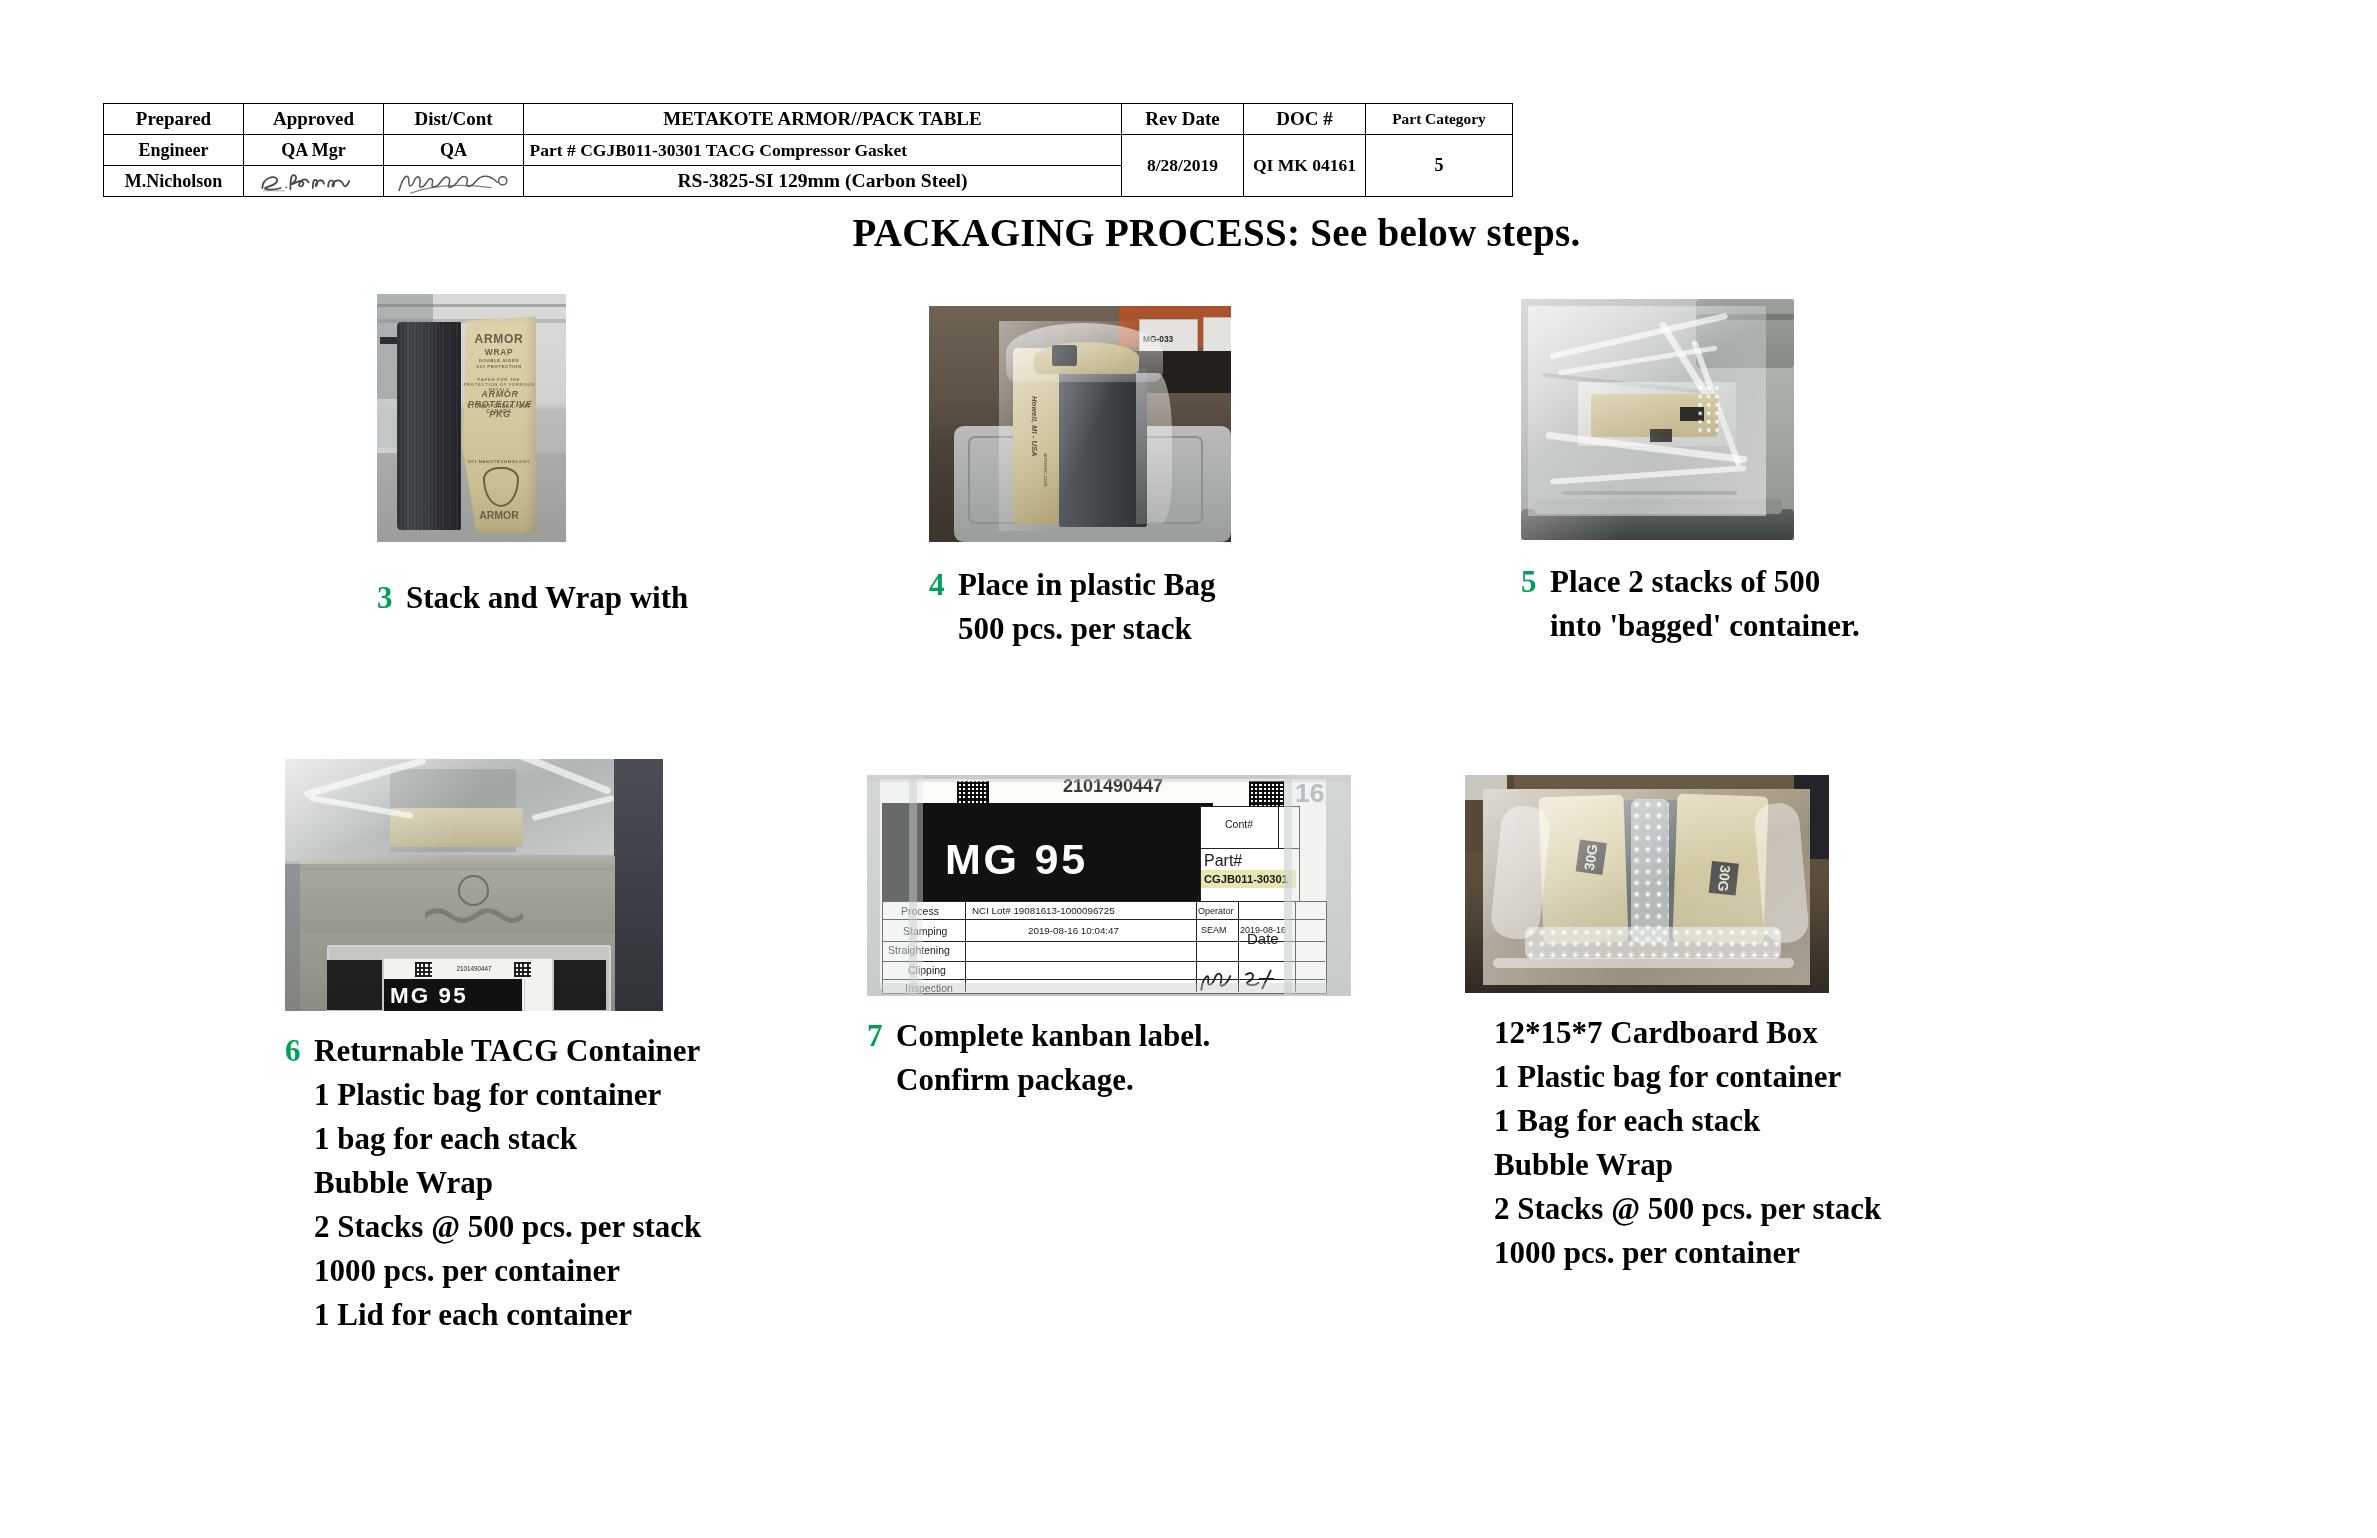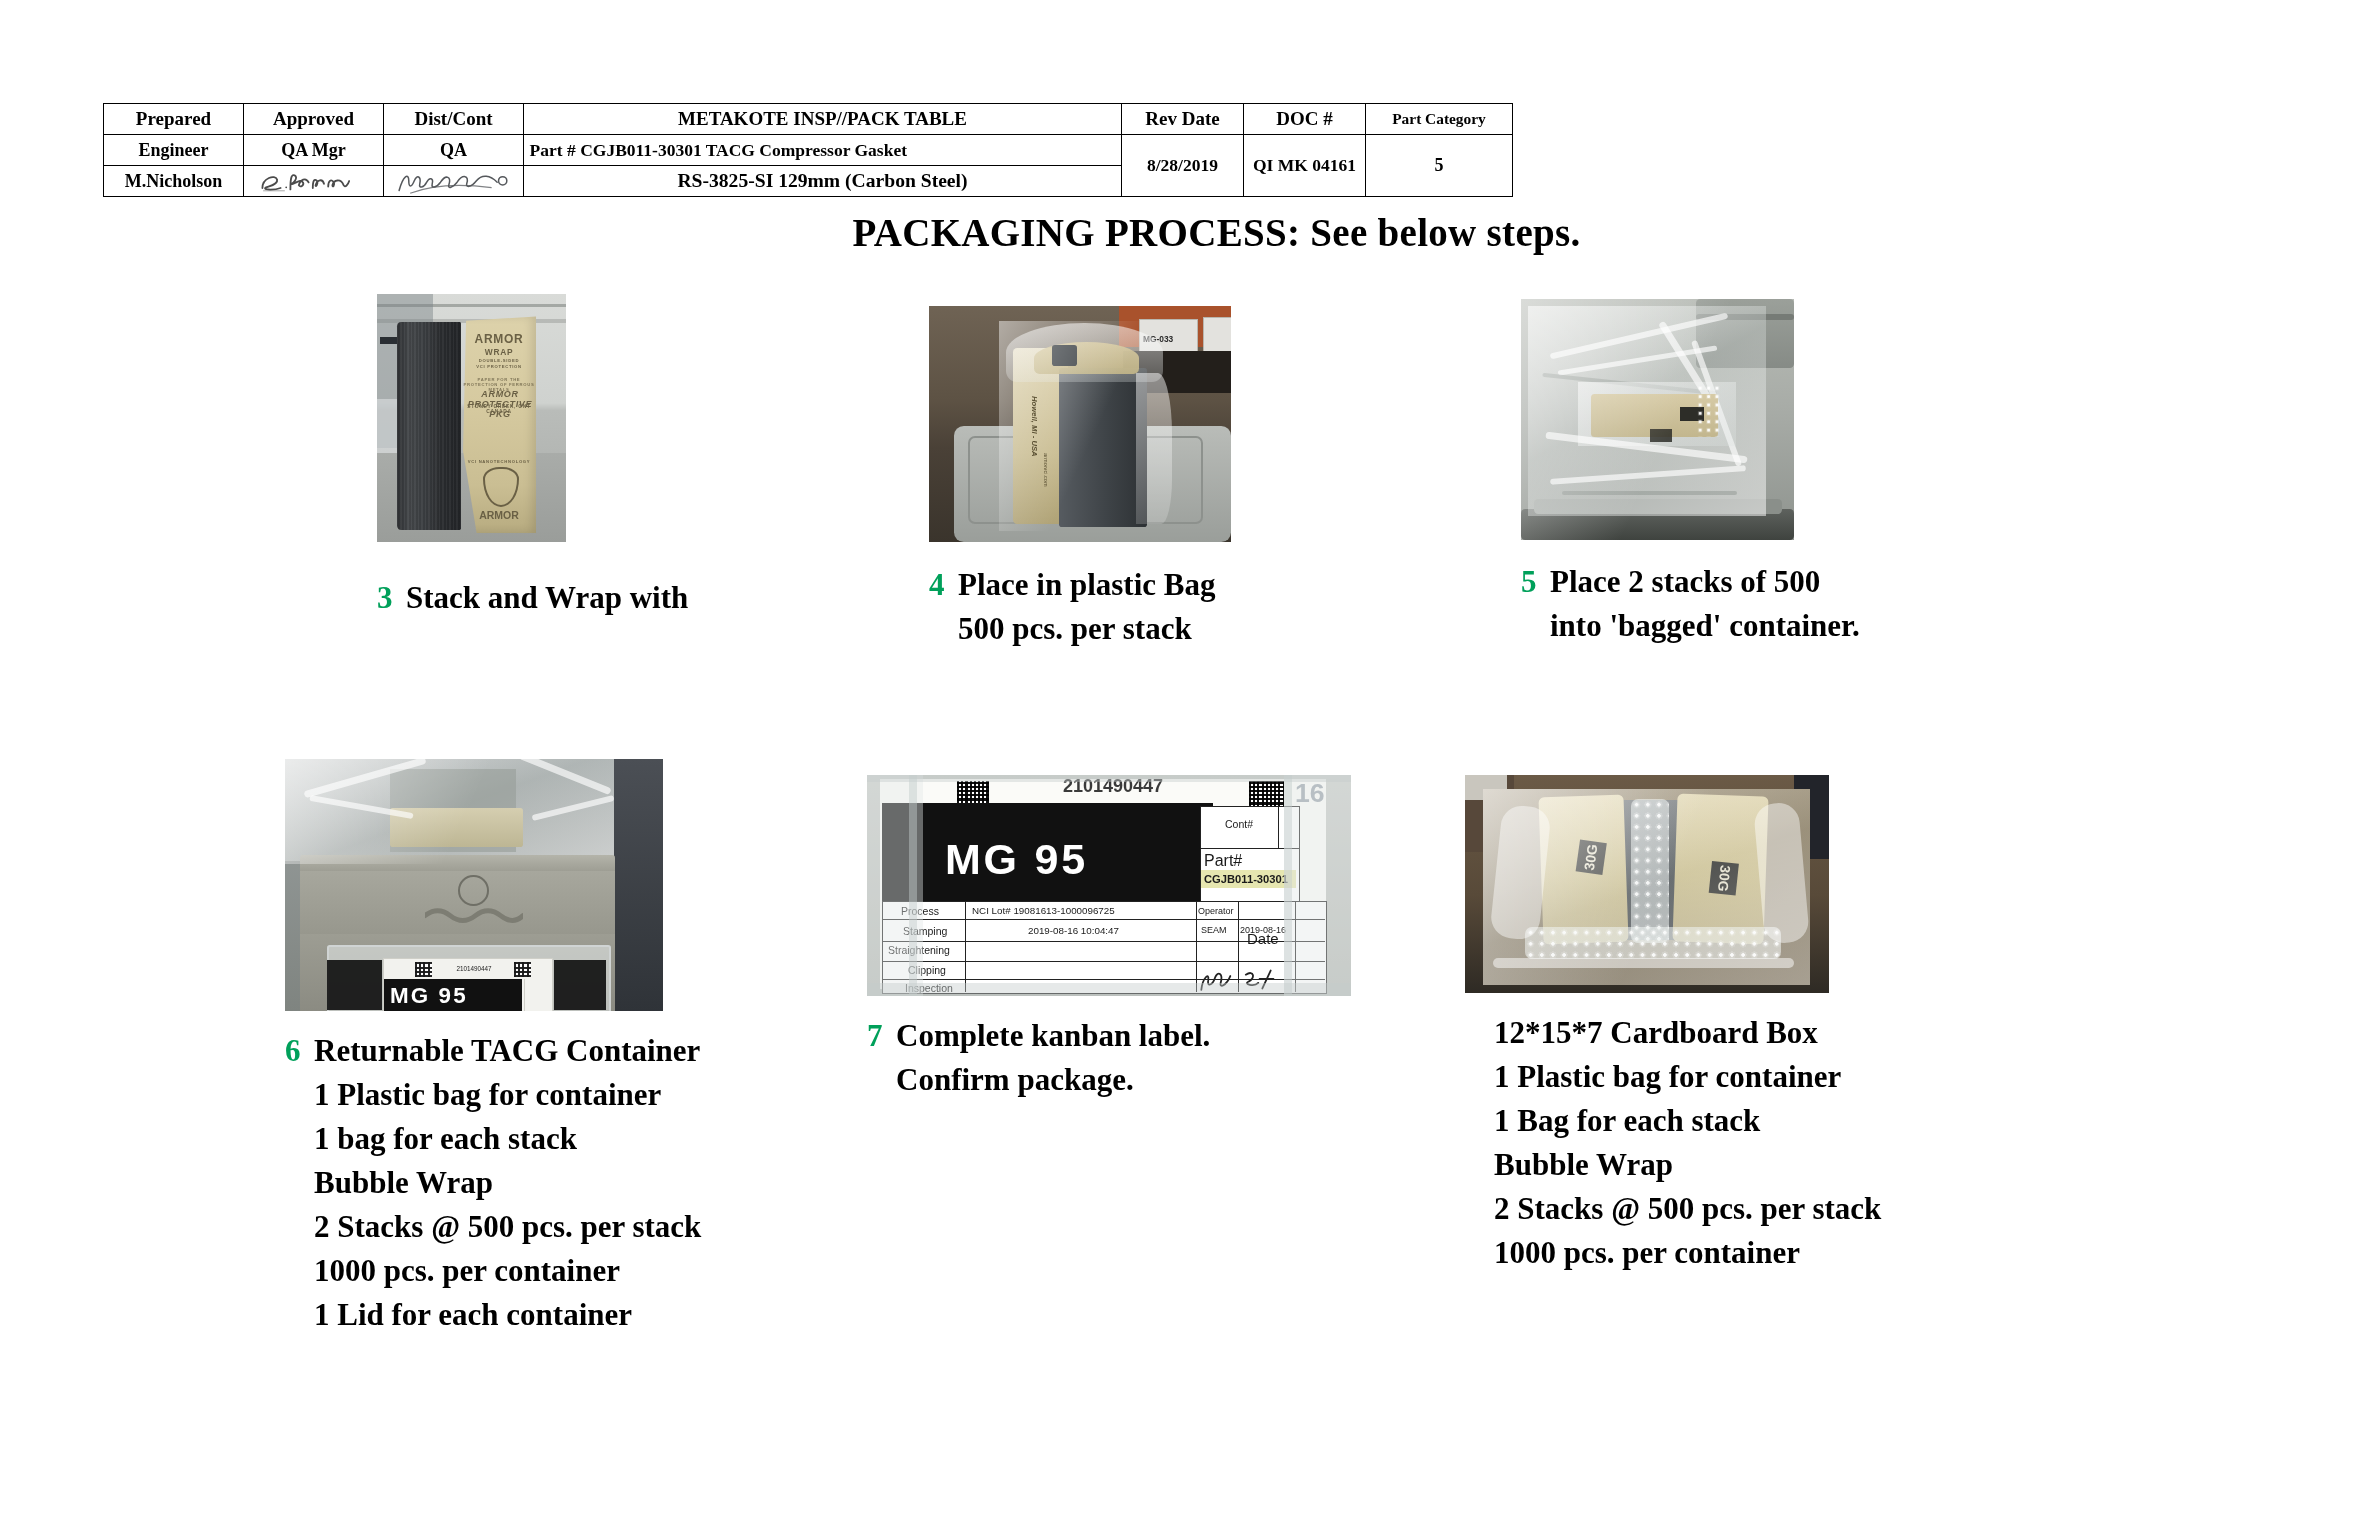--- a/index.html
+++ b/index.html
@@ -193,21 +193,21 @@
     <col style="width:598px">
       <col style="width:122px">
       <col style="width:122px">
       <col style="width:147px">
   </colgroup>
   <tbody>
       <tr>
     <td class="hdr-cell">Prepared</td>
     <td class="hdr-cell">Approved</td>
     <td class="hdr-cell">Dist/Cont</td>
-    <td class="hdr-cell">METAKOTE  INSP//PACK  TABLE</td>
+    <td class="hdr-cell">METAKOTE  ARMOR//PACK  TABLE</td>
     <td class="hdr-cell">Rev Date</td>
     <td class="hdr-cell">DOC #</td>
     <td class="small-hdr">Part Category</td>
   </tr>
   <tr>
     <td class="body-cell">Engineer</td>
     <td class="body-cell">QA Mgr</td>
     <td class="body-cell">QA</td>
     <td class="part-cell">Part # CGJB011-30301 TACG Compressor Gasket</td>
     <td rowspan="2" class="date-cell">8/28/2019</td>

